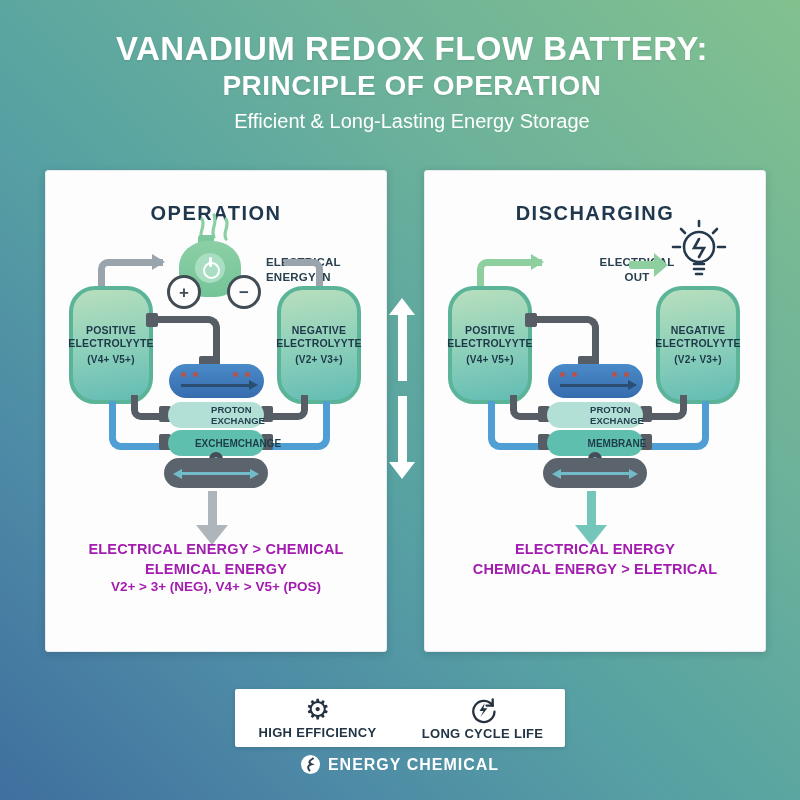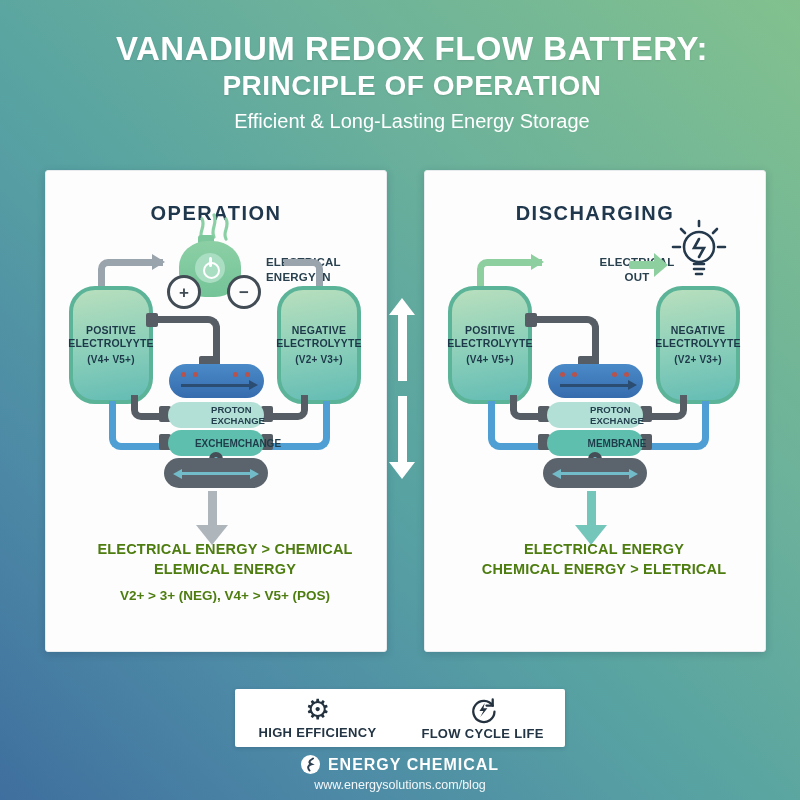--- a/index.html
+++ b/index.html
@@ -26,23 +26,23 @@
   .bar2{left:122px;top:231px;width:96px;height:26px;border-radius:13px;background:#b2e0d6;
     font-size:9.5px;font-weight:bold;color:#24404f;}
   .bar3{left:122px;top:259px;width:96px;height:26px;border-radius:13px;background:#5fbfae;
     font-size:10px;font-weight:bold;color:#1e3c4a;}
   .bar4{left:118px;top:287px;width:104px;height:30px;border-radius:15px;background:#5b646c;}
   .connector{position:absolute;width:12px;height:16px;background:#565d64;border-radius:2px;}
   .led{position:absolute;width:5px;height:5px;border-radius:50%;background:#b8524a;}
   .terminal{position:absolute;width:28px;height:28px;border-radius:50%;background:#fdfdfd;border:3px solid #414c55;
     display:flex;align-items:center;justify-content:center;font-size:17px;font-weight:bold;color:#414c55;line-height:1;}
   .energy-label{position:absolute;font-size:11.5px;font-weight:bold;color:#29414f;line-height:15px;letter-spacing:0.2px;padding-left:48px;}
-  .results{position:absolute;left:0;top:368px;width:100%;text-align:center;color:#4d7c0f;padding-left:9px;}
+  .results{position:absolute;left:0;top:368px;width:100%;text-align:center;color:#a21caf;}
   .results .r-line{font-size:14.5px;font-weight:600;line-height:20px;letter-spacing:0.2px;}
-  .results .r-reaction{font-size:13.5px;font-weight:600;margin-top:9px;}
+  .results .r-reaction{font-size:13.5px;font-weight:600;}
   .badge-bar{position:absolute;left:235px;top:689px;width:330px;height:58px;background:#ffffff;border-radius:2px;
     box-shadow:0 1px 4px rgba(20,40,60,.2);display:flex;}
   .badge{flex:1;display:flex;flex-direction:column;align-items:center;justify-content:center;}
   .badge-label{font-size:13px;font-weight:bold;color:#233544;letter-spacing:0.3px;margin-top:1px;}
   .gear-glyph{font-size:28px;line-height:28px;color:#24313f;font-weight:bold;}
   .foot-brand{position:absolute;left:0;top:755px;width:100%;display:flex;align-items:center;justify-content:center;gap:8px;
     color:#ffffff;font-size:16px;font-weight:bold;letter-spacing:1px;}
   .foot-url{position:absolute;left:0;top:778px;width:100%;text-align:center;color:rgba(255,255,255,.93);font-size:12.5px;}
 </style>
 </head>
@@ -246,26 +246,25 @@
       <span class="badge-label">HIGH EFFICIENCY</span>
     </div>
     <div class="badge">
       <svg width="30" height="30" viewBox="0 0 34 34">
         <g fill="none" stroke="#24313f" stroke-width="2.6" stroke-linecap="round">
           <path d="M28 12 A12 12 0 1 0 30 19"></path>
           <path d="M28 5 v7 h-7"></path>
         </g>
         <path d="M19 9 l-6 9 h4.5 l-3.5 7 8-10 h-4.5 z" fill="#24313f"></path>
       </svg>
-      <span class="badge-label">FLOW CYCLE LIFE</span>
+      <span class="badge-label">LONG CYCLE LIFE</span>
     </div>
   </div>
 
   <div class="foot-brand">
     <svg width="19" height="19" viewBox="0 0 19 19">
       <circle cx="9.5" cy="9.5" r="9.5" fill="#ffffff"></circle>
       <path d="M12 3.5 C7.5 6 7.5 8 10.5 9.2 C6.5 10.2 6.5 13 8.5 15.5" fill="none" stroke="#2c3e50" stroke-width="2" stroke-linecap="round"></path>
     </svg>
     <span>ENERGY CHEMICAL</span>
   </div>
-  <div class="foot-url">www.energysolutions.com/blog</div>
 
 </div>
 
 </body></html>

